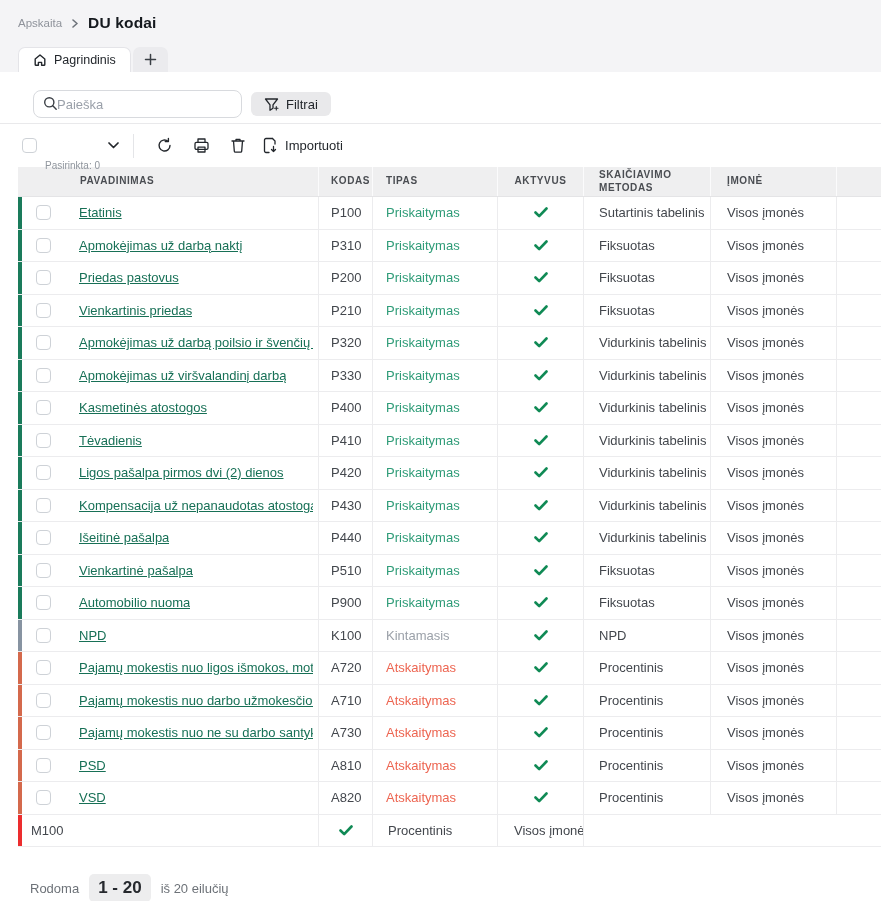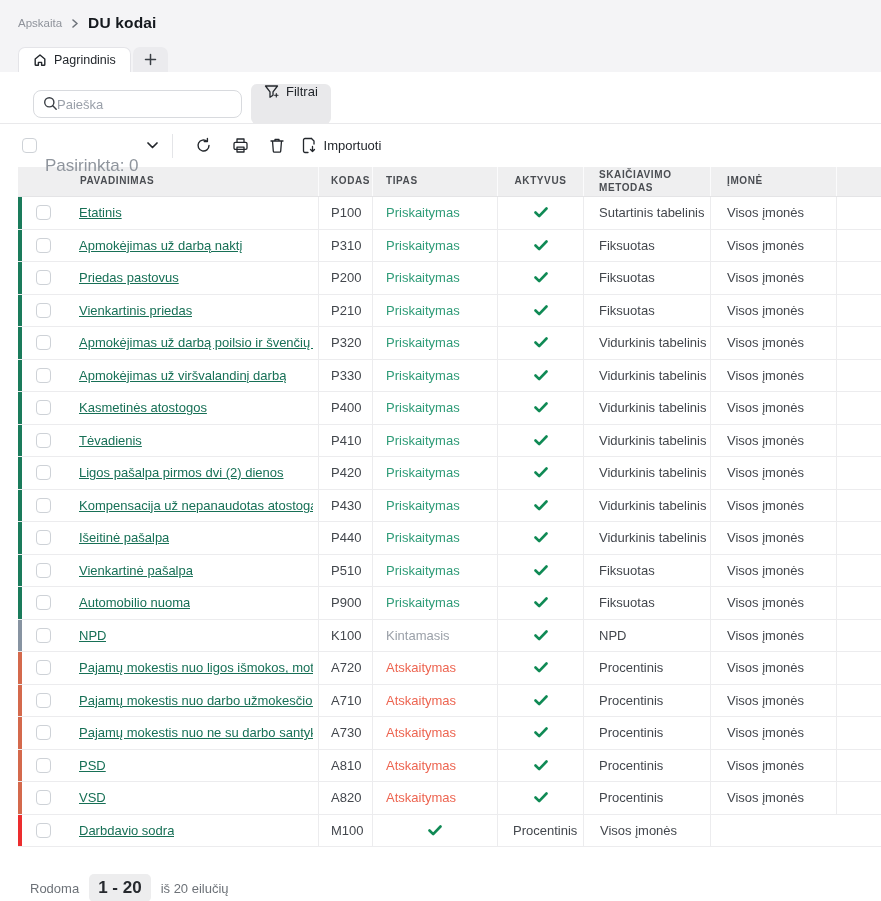--- a/index.html
+++ b/index.html
@@ -21,31 +21,31 @@
     margin-left: 2px; background: #ebebee; border-radius: 7px 7px 0 0; cursor: pointer; }
 
   
   .search-row { display: flex; align-items: center; padding: 13px 0 0 33px; height: 51px; background: #fff; }
   .search-box { position: relative; width: 209px; height: 28px; }
   .search-box input { width: 100%; height: 100%; border: 1px solid #d8dade; border-radius: 8px;
     padding: 0 10px 0 23px; font-size: 13px; color: #3d4248; outline: none;
     font-family: "Liberation Sans", sans-serif; }
   .search-box input::placeholder { color: #9aa0a9; }
   .search-icon { position: absolute; left: 10px; top: 6px; }
-  .filter-btn { display: flex; align-items: flex-start; gap: 7px; height: 40px; margin-left: 9px;
+  .filter-btn { display: flex; align-items: center; gap: 7px; height: 24px; margin-left: 9px;
     padding: 0 13px; background: #e9e9eb; border: none; border-radius: 6px; cursor: pointer;
     font-size: 13px; color: #23272c; font-family: "Liberation Sans", sans-serif; }
 
   
   .toolbar { display: flex; align-items: center; height: 44px; border-top: 1px solid #e9e9eb;
     background: #fff; padding-left: 22px; }
   .cbx { width: 15px; height: 15px; border: 1.5px solid #ced2d7; border-radius: 4px; background: #fff;
     cursor: pointer; flex: none; }
   .sel-dd { display: flex; align-items: center; gap: 8px; margin-left: 8px; cursor: pointer; }
-  .sel-label { font-size: 17px; color: #8f959d; margin-top: 40px; }
+  .sel-label { font-size: 10px; color: #8f959d; margin-top: 40px; }
   .tb-divider { width: 1px; height: 24px; background: #e4e5e8; margin: 0 12px 0 14px; }
   .icon-btn { background: none; border: none; padding: 5px; margin: 0 5px; cursor: pointer; display: flex; }
   .import-btn { display: flex; align-items: center; gap: 8px; background: none; border: none;
     margin-left: 6px; cursor: pointer; font-size: 13px; color: #23272c;
     font-family: "Liberation Sans", sans-serif; }
 
   
   .table { width: 881px; padding-left: 18px; }
   .thead, .trow { display: grid; grid-template-columns: 300px 54px 125px 86px 127px 126px 45px; }
   .thead { height: 30px; background: #efeff0; border-bottom: 1px solid #e4e4e6; }
@@ -715,24 +715,20 @@
           <span>Procentinis</span>
         </div>
     <div class="td company-cell">
           <span>Visos įmonės</span>
         </div>
     <div class="td"></div>
   </div>
 
   <div class="trow">
     <span class="bar" style="background: rgb(236, 45, 46);"></span>
-    <div class="td name-cell">
-      <span class="cbx"></span>
-      <span class="name-link" style="color: rgb(23, 112, 86);">Darbdavio sodra</span>
-    </div>
     <div class="td code-cell">
           <span>M100</span>
         </div>
     <div class="td check-cell">
       <span style="color: rgb(16, 138, 85);">
         <svg width="14" height="11" viewBox="0 0 14 11">
               <polyline points="1.5,5.5 5.2,9.2 12.5,1.5" fill="none" stroke="currentColor" stroke-width="2.6" stroke-linecap="round" stroke-linejoin="round"></polyline>
             </svg>
       </span>
     </div>

